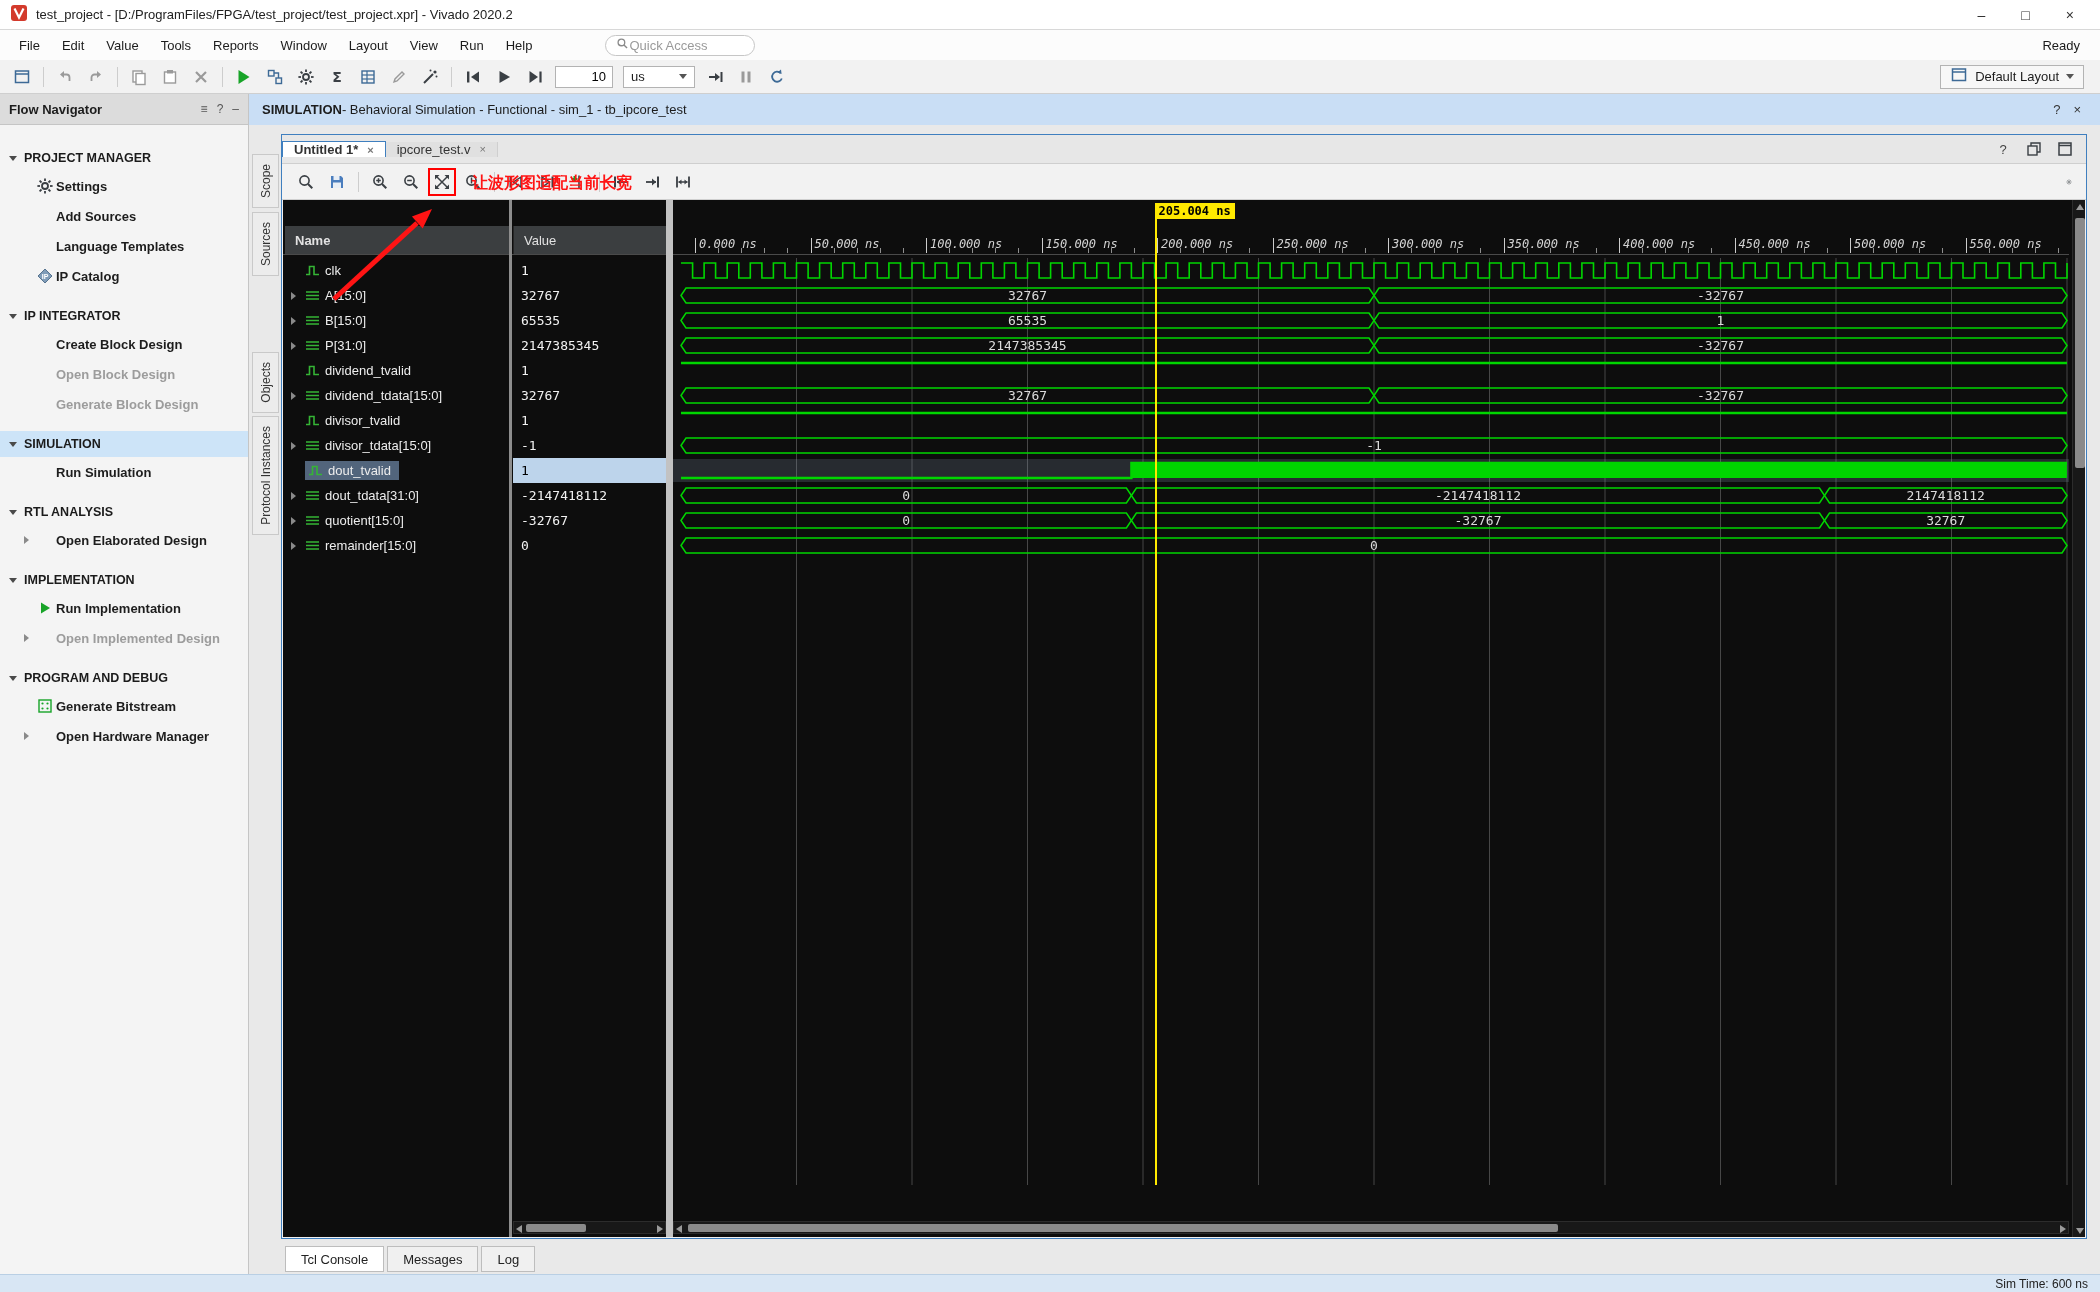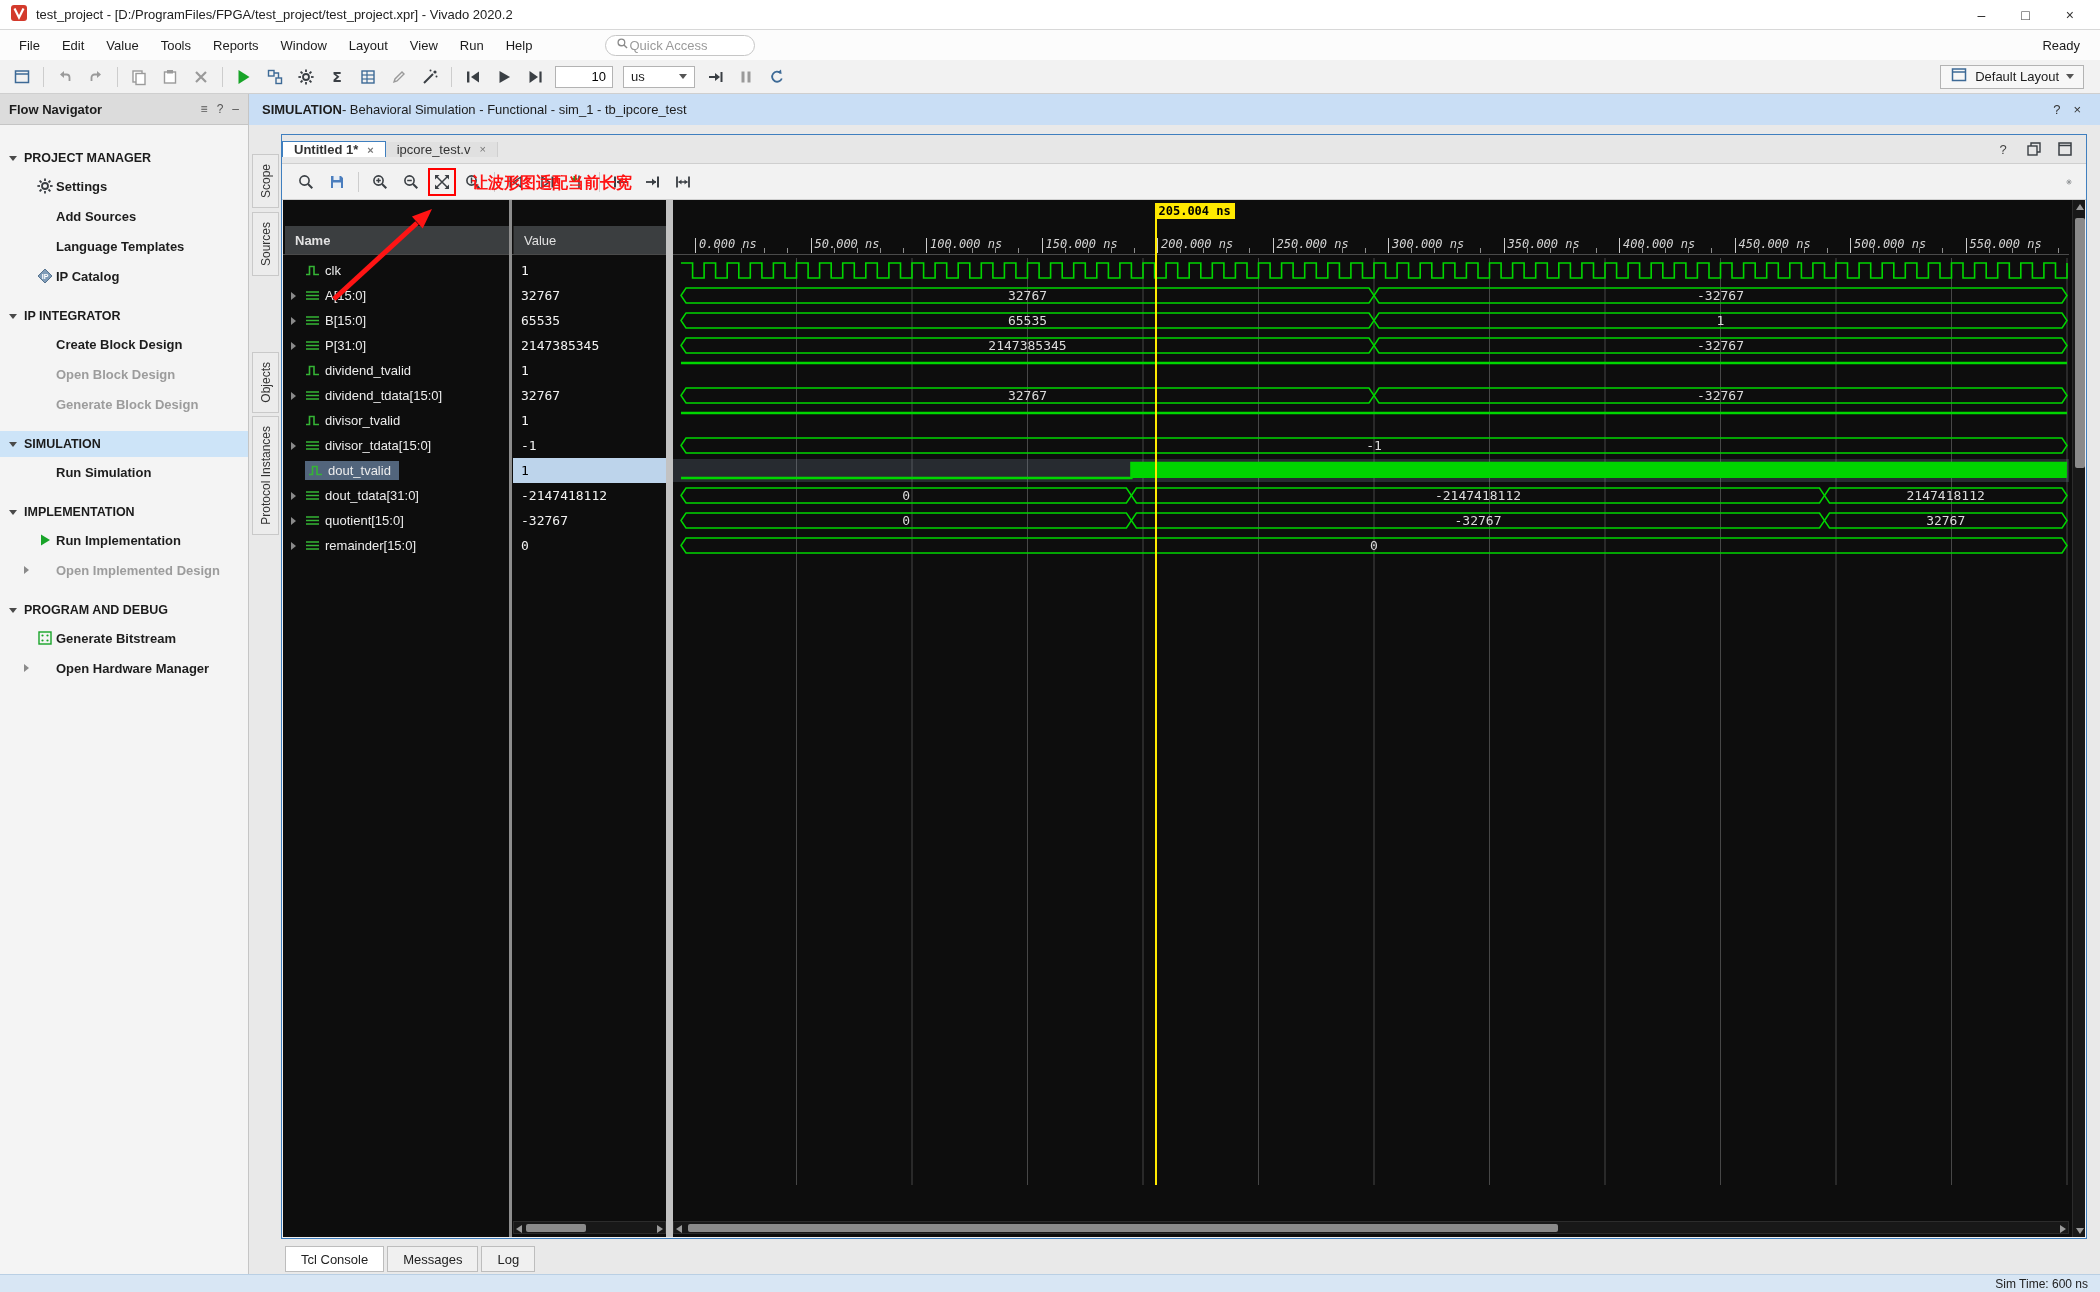--- a/index.html
+++ b/index.html
@@ -391,20 +391,33 @@
         </div>
         <div class="fn-section">
           <div class="fn-sec-hdr sel">
             <span class="tri-d"></span>
             <span>SIMULATION</span>
           </div>
           <div class="fn-item">
             <span class="exp"></span>
             <span class="fn-ic"></span>
             <span>Run Simulation</span>
+          </div>
+        </div>
+        <div class="fn-section">
+          <div class="fn-sec-hdr">
+            <span class="tri-d"></span>
+            <span>RTL ANALYSIS</span>
+          </div>
+          <div class="fn-item">
+            <span class="exp">
+              <span class="tri-r"></span>
+            </span>
+            <span class="fn-ic"></span>
+            <span>Open Elaborated Design</span>
           </div>
         </div>
         <div class="fn-section">
           <div class="fn-sec-hdr">
             <span class="tri-d"></span>
             <span>IMPLEMENTATION</span>
           </div>
           <div class="fn-item">
             <span class="exp"></span>
             <span class="fn-ic">

